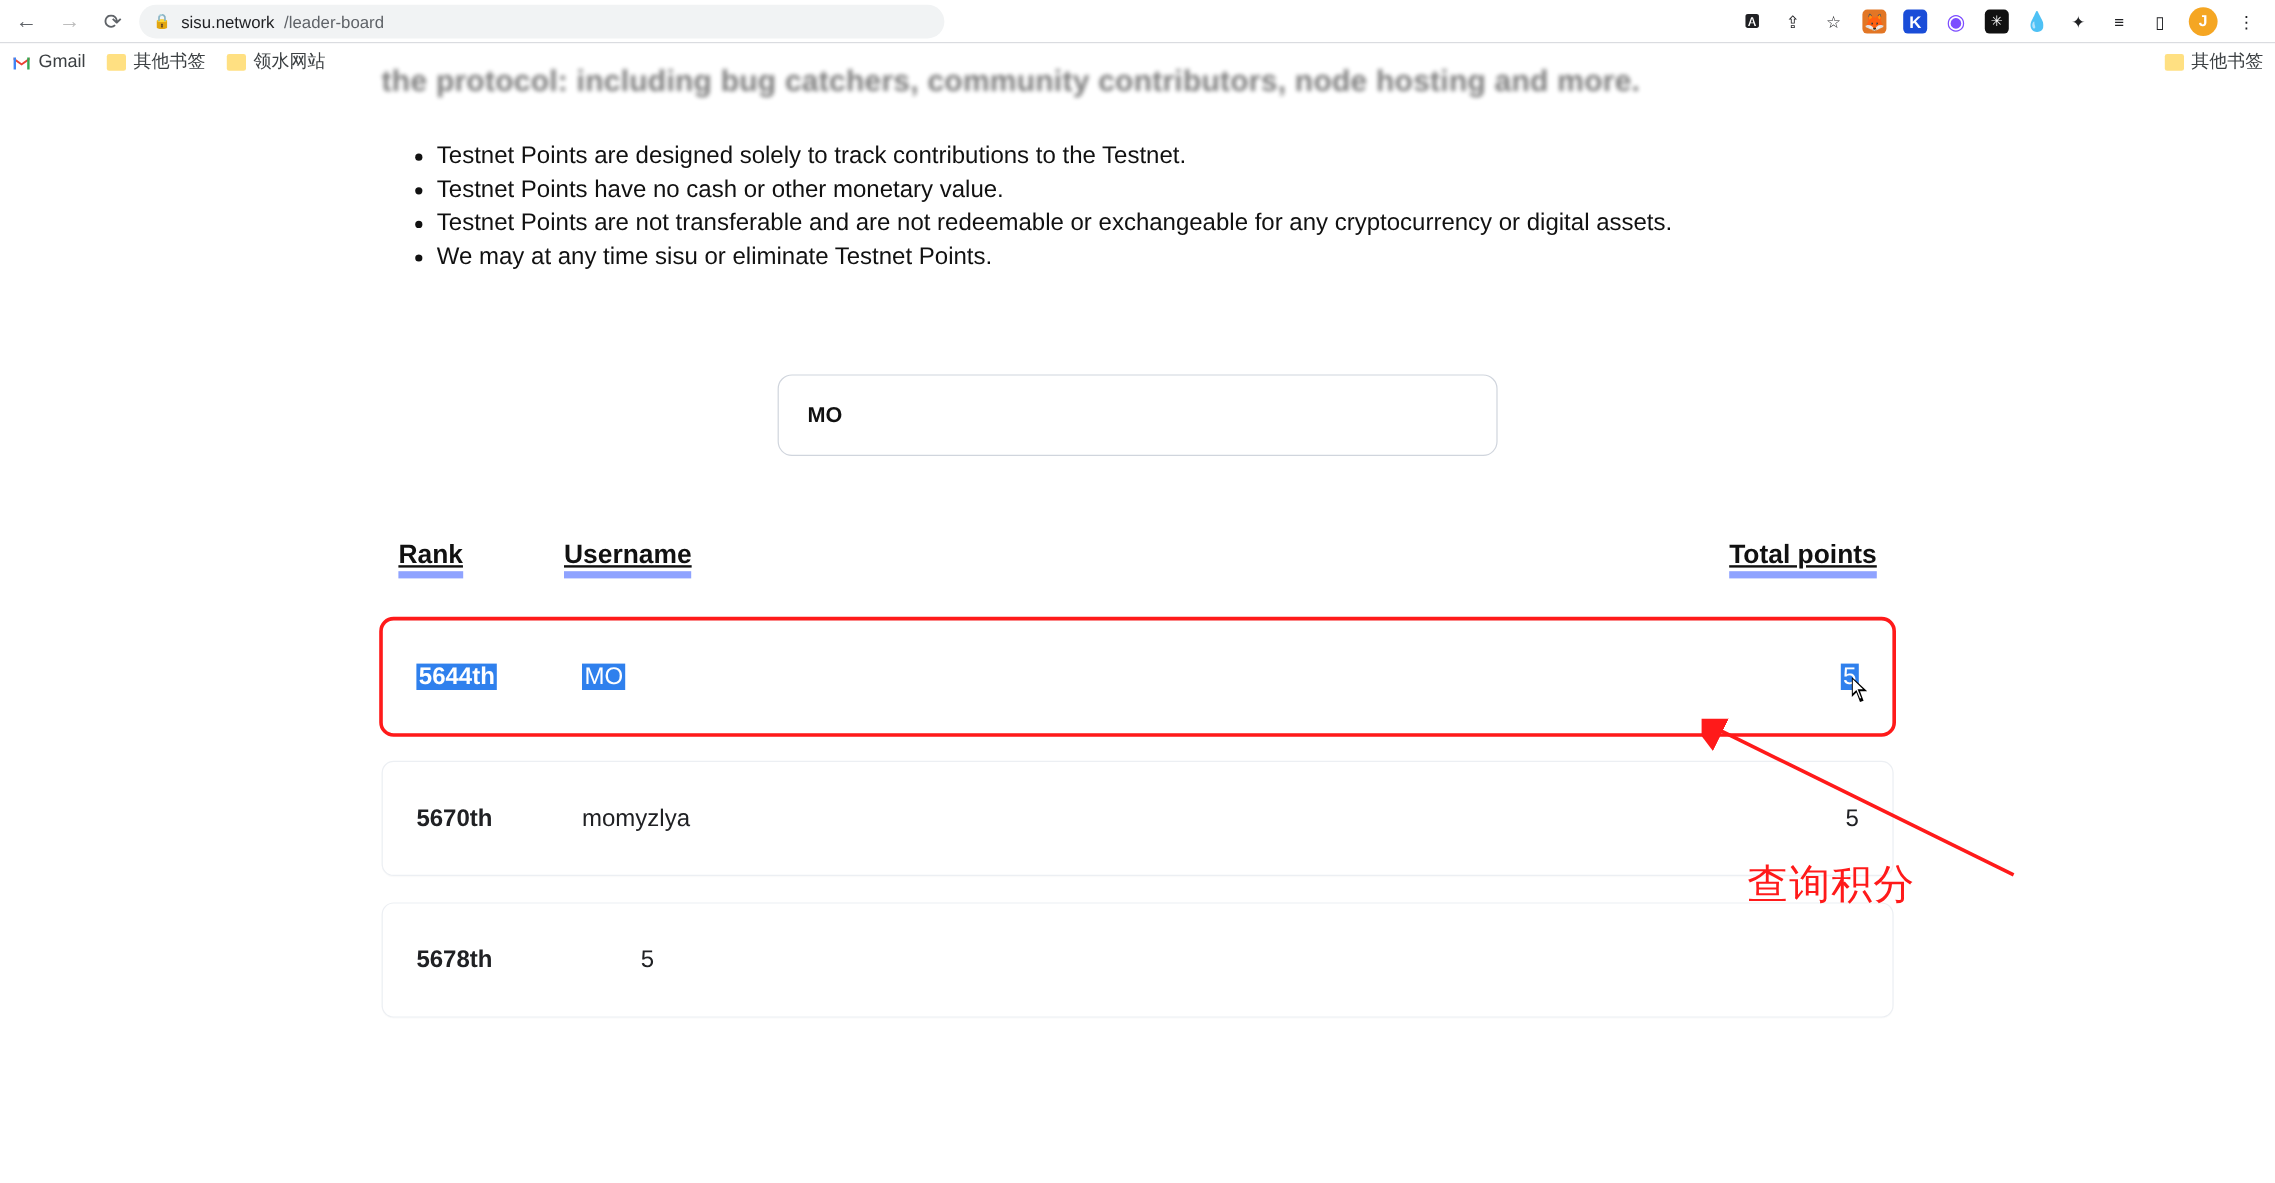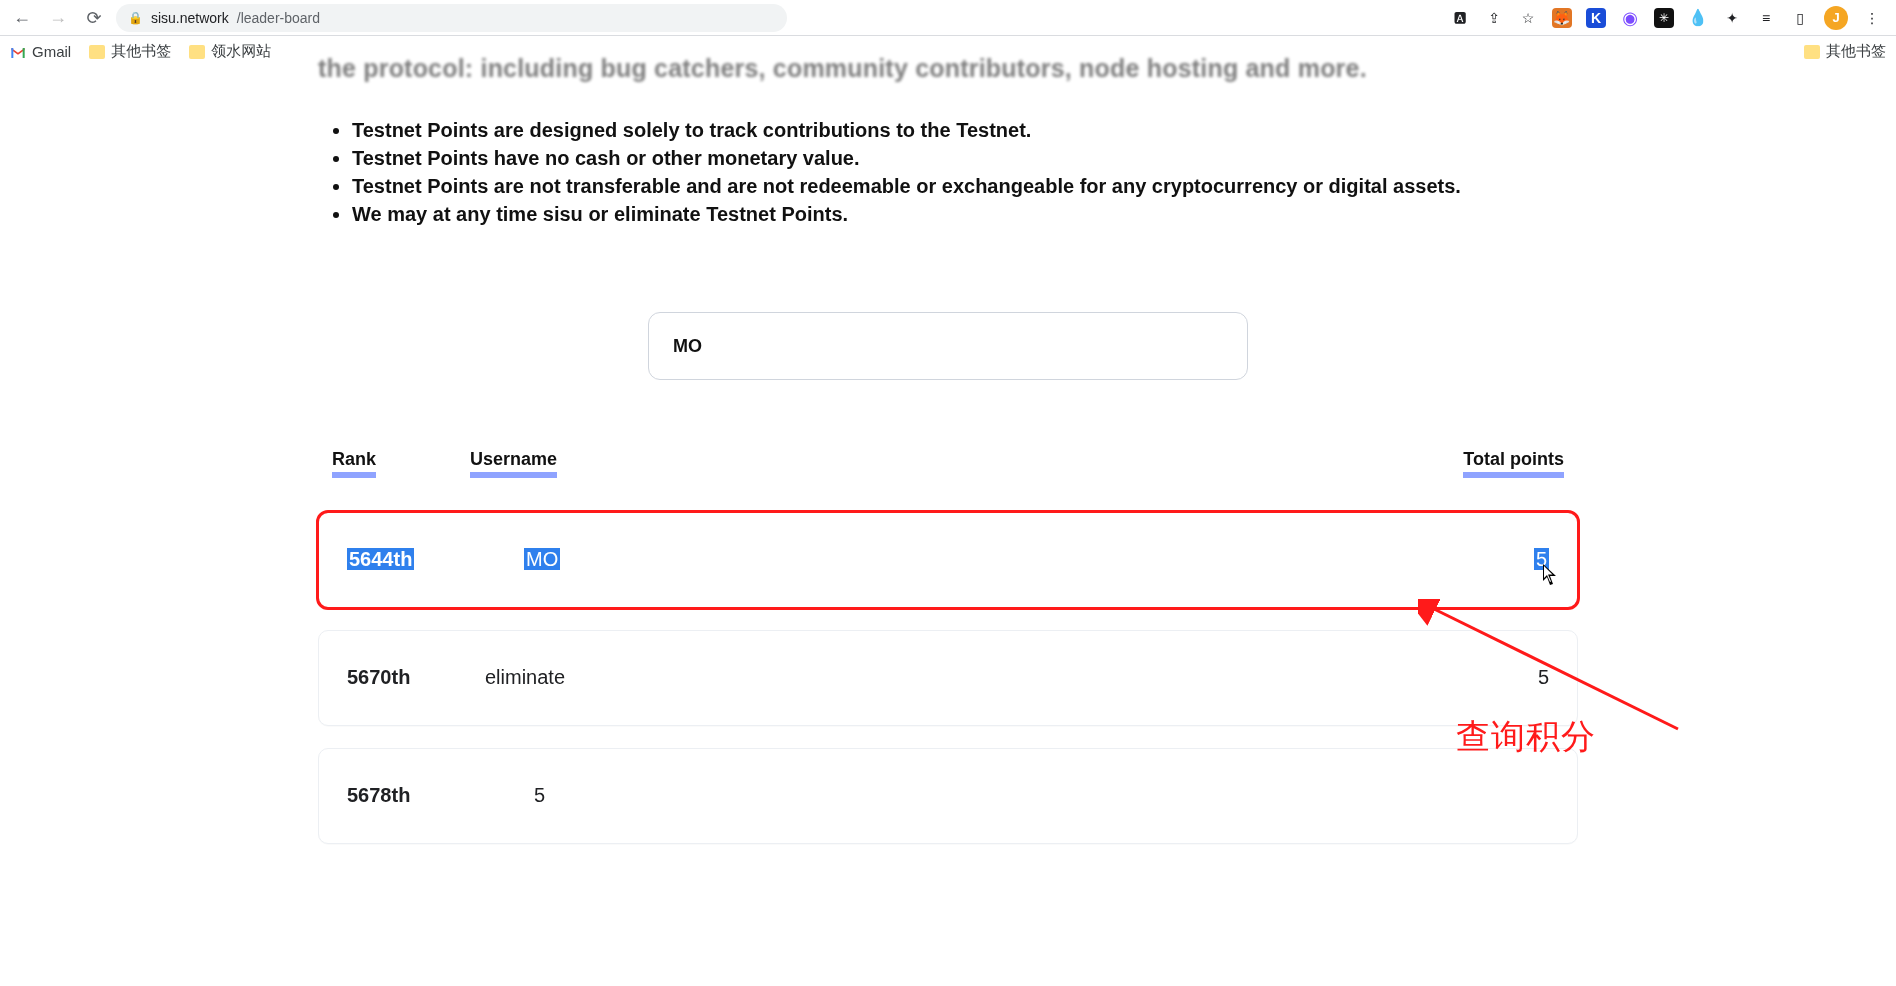--- a/index.html
+++ b/index.html
@@ -102,62 +102,63 @@
     opacity: .55;
     white-space: nowrap;
     overflow: hidden;
   }
   .bullets {
     margin: 34px 0 0 34px;
     font-size: 20px;
     color: #111;
     line-height: 1.35;
   }
-  .bullets li { margin: 1px 0; font-weight: bold; }
+  .bullets li { margin: 1px 12px; }
   .search-wrap {
     display:flex; justify-content:center; margin: 84px 0 70px 0;
   }
   .search-box {
     width: 600px;
     height: 68px;
     border: 1px solid #d0d5dd;
     border-radius: 12px;
     background:#fff;
     display:flex; align-items:center; padding:0 24px;
     font-size:18px; font-weight:700; color:#111;
   }
 
   
   .lb-head {
     display:flex; align-items:flex-end; padding:0 14px 6px 14px;
   }
   .lb-head .col {
-    font-size: 18px; font-weight:700; color:#111;
+    font-size: 22px; font-weight:700; color:#111;
     border-bottom: 6px solid #8fa3ff;
     padding-bottom: 2px;
     line-height:1.1;
     display:inline-block;
+    text-decoration:underline;
   }
   .col-rank-h { width: 138px; }
   .col-user-h { flex:1; }
   .col-pts-h { width: 170px; text-align:right; }
 
   
   .lb-rows { margin-top: 28px; display:flex; flex-direction:column; gap:22px; }
   .lb-row {
     background:#fff;
     border: 1px solid #eceff3;
     border-radius: 10px;
     height: 96px;
     display:flex; align-items:center;
     padding:0 28px;
     font-size:20px;
     box-shadow: 0 1px 0 rgba(0,0,0,.02);
   }
-  .lb-row.hl { outline: 3px solid #ff1a1a; outline-offset: -1px; gap: 39px; }
+  .lb-row.hl { outline: 3px solid #ff1a1a; outline-offset: -1px; }
   .cell-rank { width: 138px; font-weight:700; }
   .cell-user { flex:1; }
   .cell-pts  { width: 60px; text-align:right; }
   .sel { background:#2f80ed; color:#fff; padding:0 2px; }
 
   
   .cursor {
     position:absolute; top:510px; left:1245px;
     width:0;height:0;
   }
@@ -270,21 +271,21 @@
     <div class="lb-rows">
 
       <div class="lb-row hl">
         <div class="cell-rank"><span class="sel">5644th</span></div>
         <div class="cell-user"><span class="sel">MO</span></div>
         <div class="cell-pts"><span class="sel">5</span></div>
       </div>
 
       <div class="lb-row">
         <div class="cell-rank">5670th</div>
-        <div class="cell-user">eliminate</div>
+        <div class="cell-user">momyzlya</div>
         <div class="cell-pts">5</div>
       </div>
 
       <div class="lb-row">
         <div class="cell-rank">5678th</div>
         <div class="cell-pts">5</div>
       </div>
 
     </div>
 

